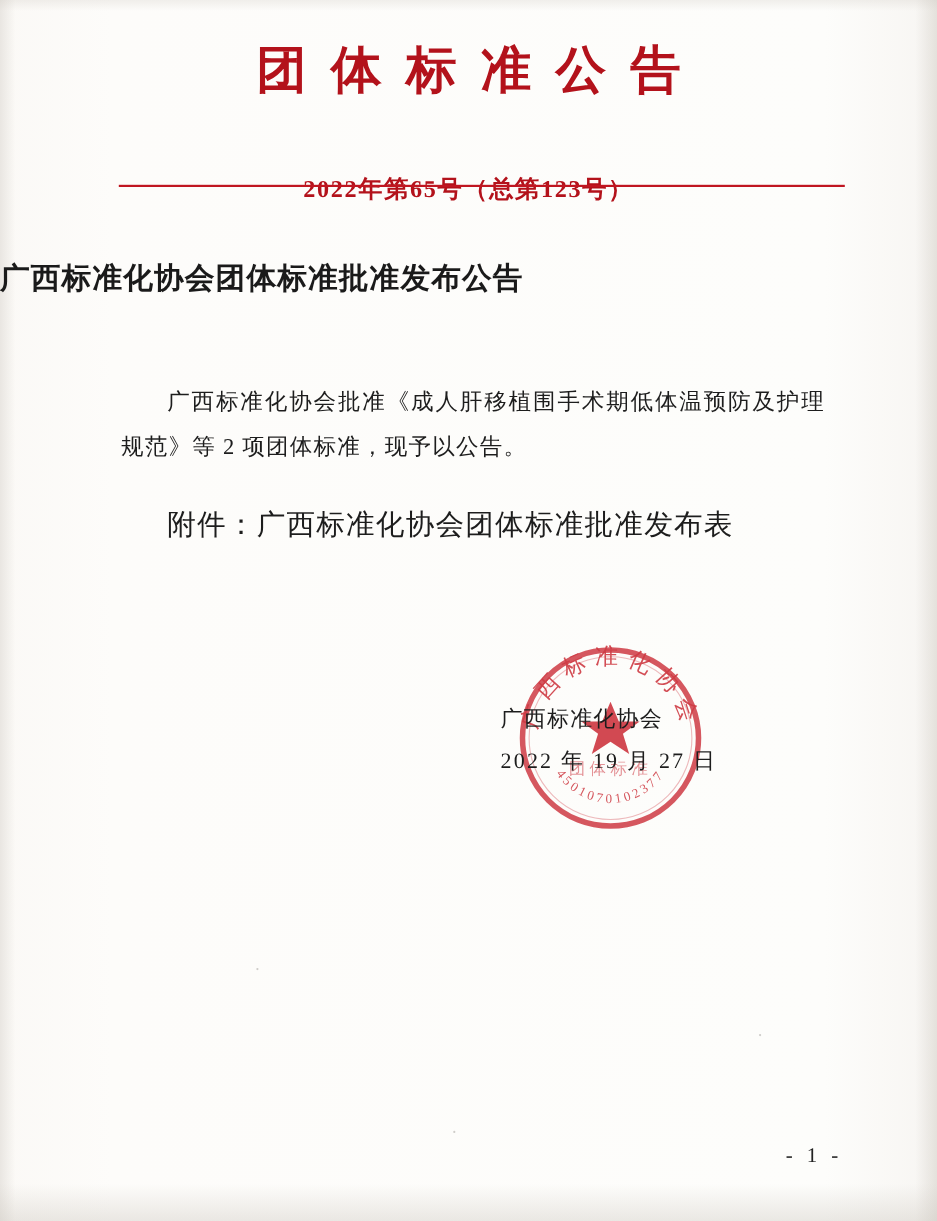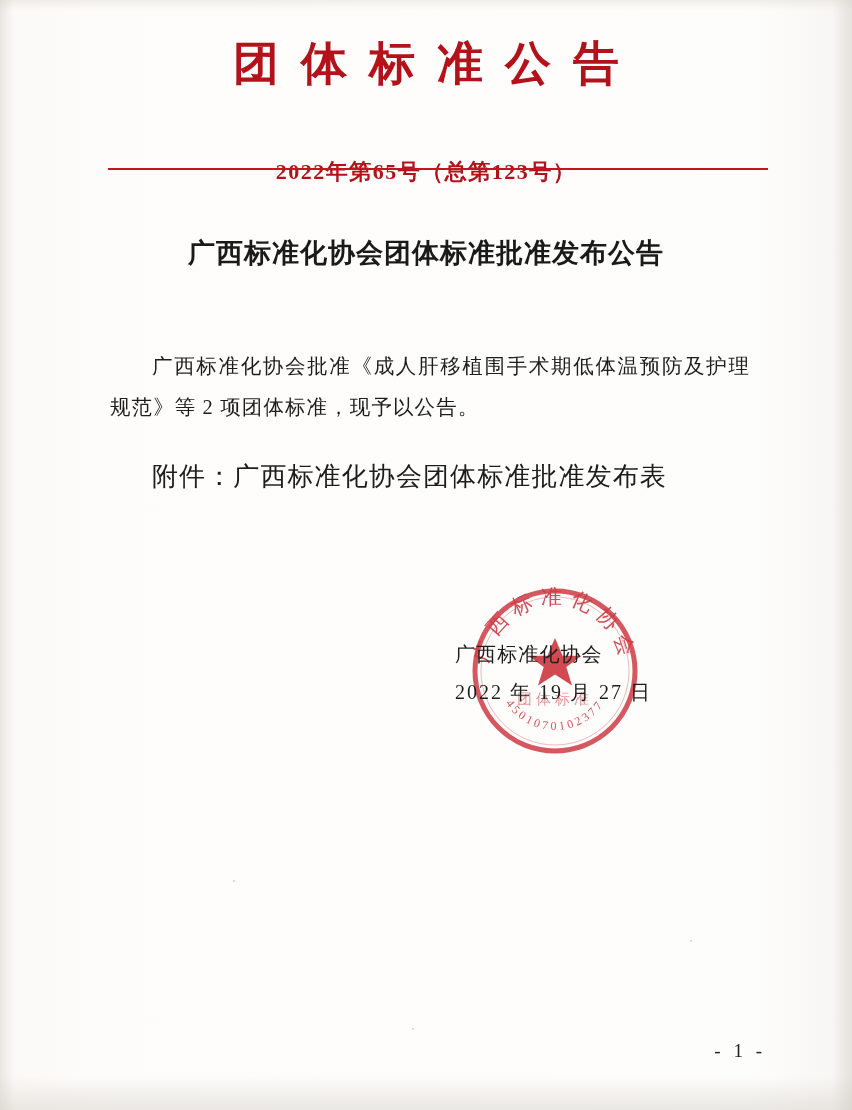--- a/index.html
+++ b/index.html
@@ -84,21 +84,21 @@
     width: 660px;
     height: 2px;
     background: #c01621;
   }
 
   .announce-title {
     position: absolute;
     top: 235px;
     left: 0;
     width: 852px;
-    text-align: center;
+    text-align: left;
     font-size: 27px;
     font-weight: bold;
     color: #1a1a1a;
     letter-spacing: 1px;
     font-family: "Liberation Serif", "DejaVu Serif", serif;
   }
 
   .body-block {
     position: absolute;
     top: 346px;

